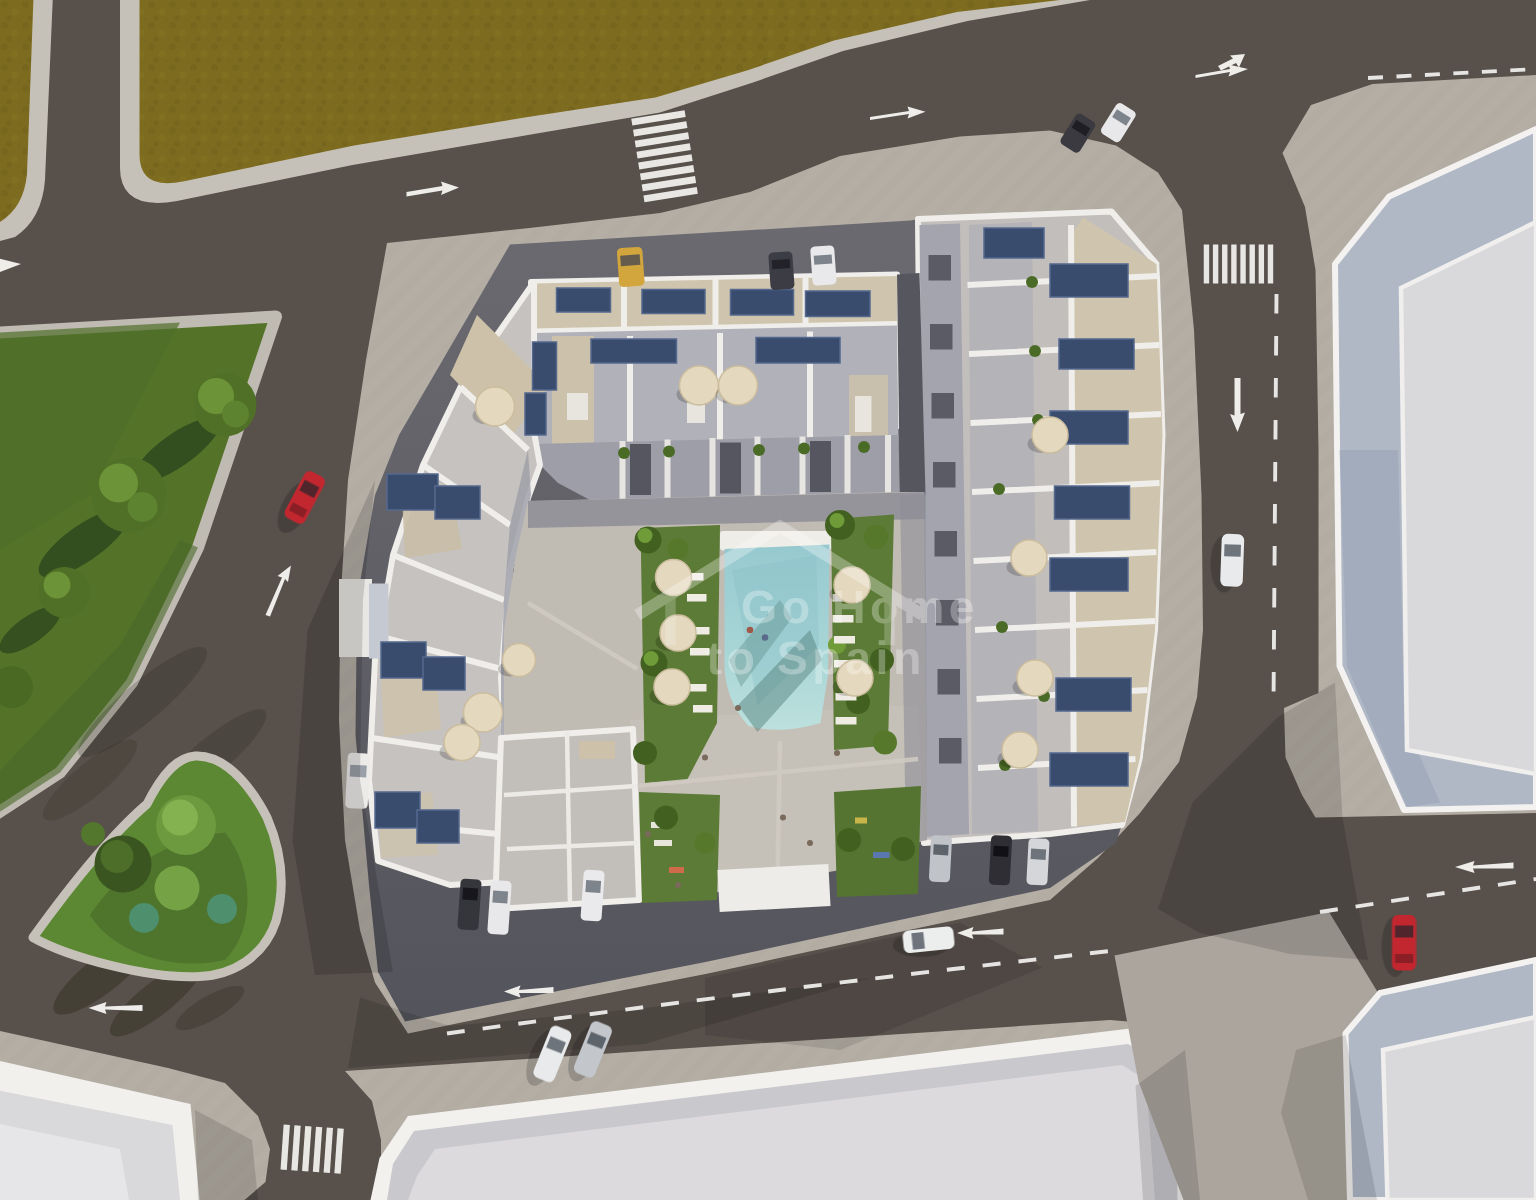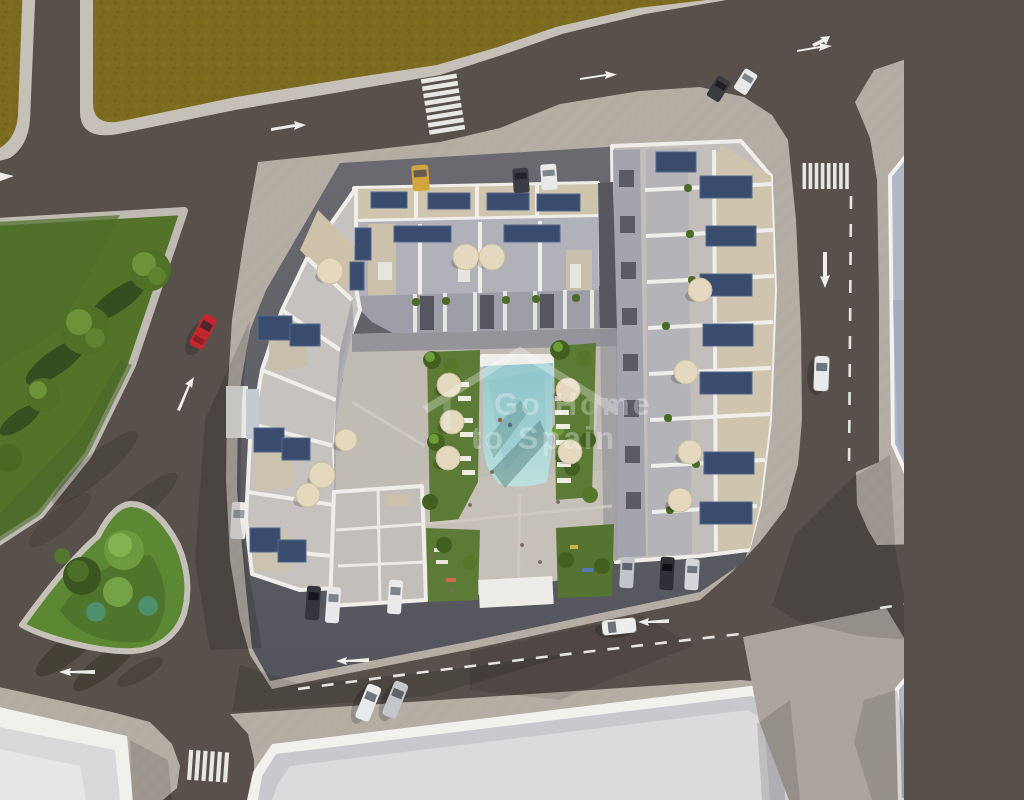--- a/index.html
+++ b/index.html
@@ -1,16 +1,16 @@
 <!DOCTYPE html>
 <html><head>
 <meta charset="utf-8">
 <style>
   html,body{margin:0;padding:0;background:#57504b;}
-  #scene{width:904px;height:800px;position:relative;overflow:hidden;}
+  #scene{width:1024px;height:800px;position:relative;overflow:hidden;}
   svg{display:block;}
   .wm{font-family:"Liberation Sans",sans-serif;font-weight:bold;}
 </style>
 </head>
 <body>
 <div id="scene">
 <svg width="1024" height="800" viewBox="0 0 1024 800" xmlns="http://www.w3.org/2000/svg">
 <defs>
   <pattern id="ftex" width="14" height="14" patternUnits="userSpaceOnUse">
     <rect width="14" height="14" fill="#7d6c20"></rect>

